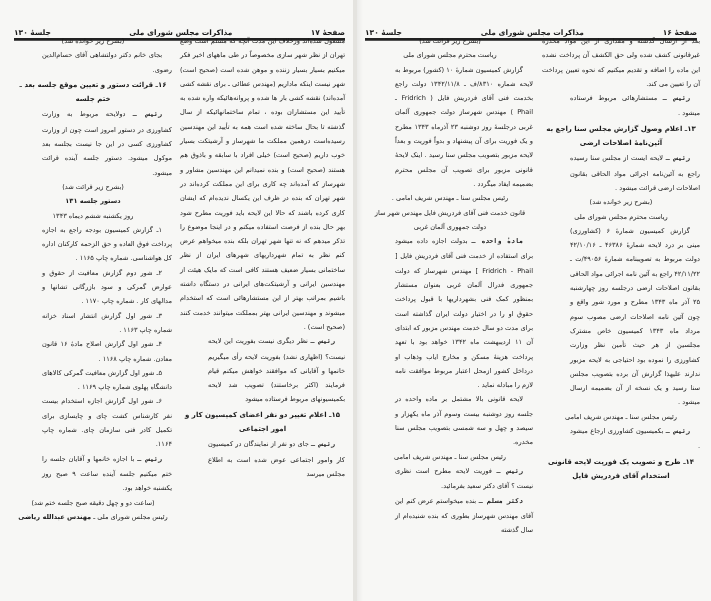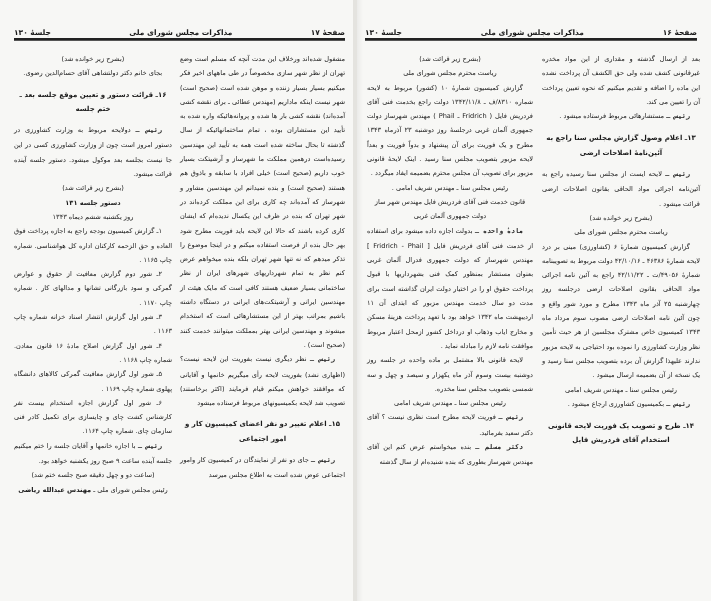--- a/index.html
+++ b/index.html
@@ -27,36 +27,36 @@
     border-bottom: 2px solid #222;
     padding-bottom: 1px;
   }
   .left .header { left: 14px; right: 8px; }
   .right .header { left: 8px; right: 14px; }
   .hdr-rule2 { position: absolute; top: 40px; height: 1px; background: #555; }
   .left .hdr-rule2 { left: 14px; right: 8px; }
   .right .hdr-rule2 { left: 8px; right: 14px; }
 
   .col {
-    position: absolute; top: 52px;
+    position: absolute; top: 34px;
     direction: rtl; text-align: justify;
     font-size: 6.6px; line-height: 14.3px;
     font-family: "DejaVu Sans", sans-serif;
   }
   .left .col.c1 { left: 180px; width: 165px; }
   .left .col.c2 { left: 14px; width: 158px; }
   .right .col.c1 { left: 185px; width: 158px; }
   .right .col.c2 { left: 10px; width: 166px; }
 
   .p { margin: 0; }
   .center { text-align: center; }
   .bold { font-weight: bold; }
-  .heading { font-weight: bold; font-size: 7px; text-align: center; margin: 7px 0; }
+  .heading { font-weight: bold; font-size: 7px; text-align: center; margin: 1px 0; }
   .speaker { font-weight: bold; font-family: Liberation Mono, monospace; }
-  .indent { text-indent: 10px; }
+  .indent { text-indent: 10px; margin-left: 28px; }
   .shadow-edge {
     position: absolute; top: 0; bottom: 0; width: 6px;
     background: linear-gradient(to right, rgba(0,0,0,0.05), rgba(0,0,0,0));
   }
 </style>
 </head>
 <body>
 
 <div class="spread">
 

